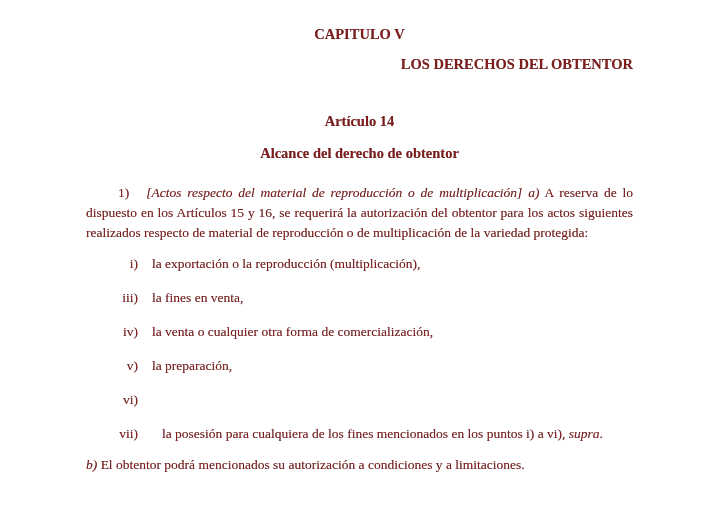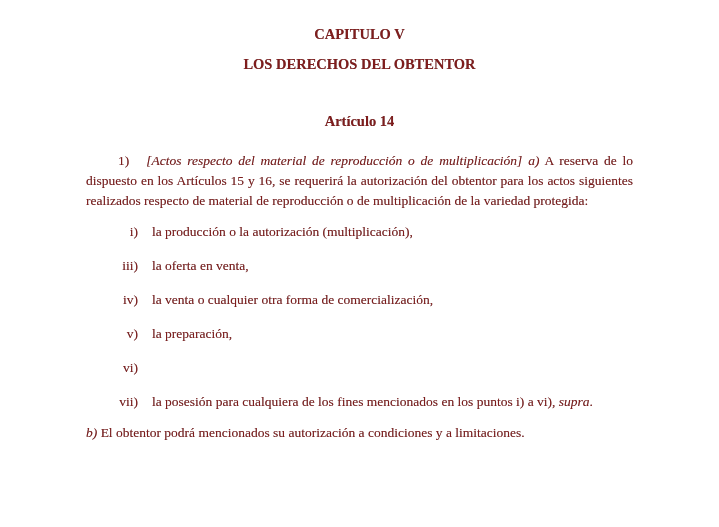--- a/index.html
+++ b/index.html
@@ -21,41 +21,41 @@
     text-shadow: 0 0 0.5px rgba(30,30,30,0.45);
   }
   .heading {
     font-weight: bold;
     text-align: center;
     font-size: 14.5px;
     line-height: 16px;
     margin: 0;
   }
   .chapter-title   { margin-top: 10px; }
-  .chapter-subtitle{ margin-top: 14px; }
+  .chapter-subtitle{ margin-top: 14px; text-align: right; }
   .article-title   { margin-top: 41px; }
   .article-subtitle{ margin-top: 16px; }
 
   .intro {
     margin: 22px 0 0 0;
     line-height: 20px;
     text-align: justify;
     text-indent: 32px;
     font-family: Liberation Serif, serif;
   }
   .pnum { margin-right: 17px; }
   .it   { font-style: italic; }
 
   .acts-list { margin-top: 11px; }
   .item {
     display: flex;
     line-height: 20px;
     margin-bottom: 14px;
   }
-  .item:last-child { margin-bottom: 0; }
+  .item:last-child { margin-bottom: 0; gap: 10px; }
   .numeral {
     flex: none;
     width: 52px;
     text-align: right;
   }
   .item-text {
     margin-left: 14px;
     white-space: nowrap;
   }
 
@@ -65,34 +65,35 @@
   }
 </style>
 </head>
 <body>
 
 <div class="page">
 
   <h1 class="heading chapter-title">CAPITULO V</h1>
   <h2 class="heading chapter-subtitle">LOS DERECHOS DEL OBTENTOR</h2>
   <h3 class="heading article-title">Artículo 14</h3>
+  <h4 class="heading article-subtitle">Alcance del derecho de obtentor</h4>
 
   <p class="intro"><span class="pnum">1)</span><span class="it">[Actos respecto del material de reproducción o de multiplicación]</span> <span class="it">a)</span> <span>A reserva de lo dispuesto en los Artículos 15 y 16, se requerirá la autorización del obtentor para los actos siguientes realizados respecto de material de reproducción o de multiplicación de la variedad protegida:</span></p>
 
   <div class="acts-list">
 
     <div class="item">
       <span class="numeral">i)</span>
-      <span class="item-text">la producción o la autorización (multiplicación),</span>
+      <span class="item-text">la exportación o la reproducción (multiplicación),</span>
     </div>
 
 
     <div class="item">
       <span class="numeral">iii)</span>
-      <span class="item-text">la oferta en venta,</span>
+      <span class="item-text">la fines en venta,</span>
     </div>
 
     <div class="item">
       <span class="numeral">iv)</span>
       <span class="item-text">la venta o cualquier otra forma de comercialización,</span>
     </div>
 
     <div class="item">
       <span class="numeral">v)</span>
       <span class="item-text">la preparación,</span>

